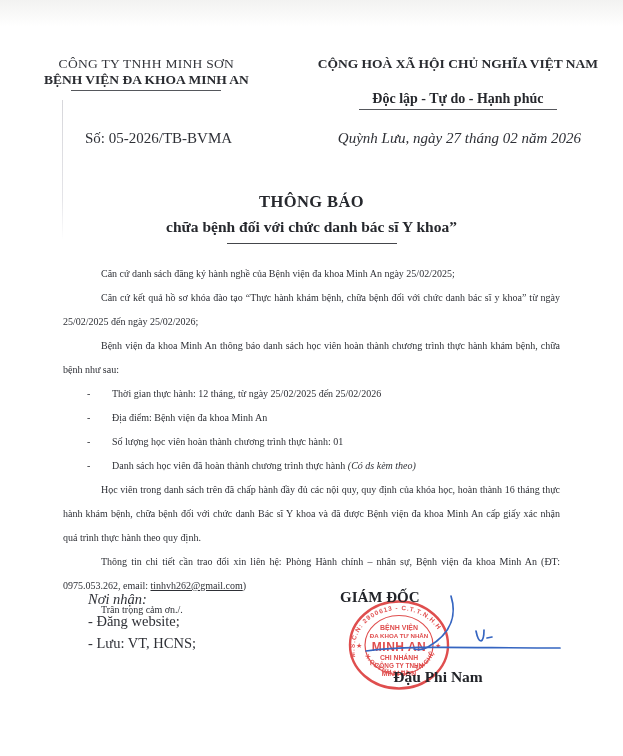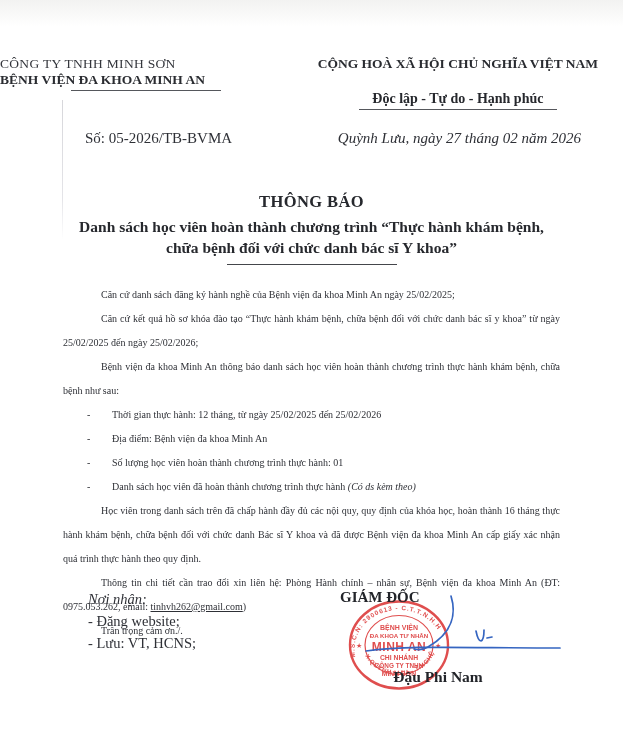--- a/index.html
+++ b/index.html
@@ -13,21 +13,21 @@
     font-family:"Liberation Serif", "DejaVu Serif", serif;
     color:#2e3036;
     overflow:hidden;
   }
   
   .scan-line {
     position:absolute; left:62px; top:100px; width:1px; height:140px;
     background:linear-gradient(180deg,#d7d7db 0%, #e4e4e8 70%, rgba(255,255,255,0) 100%);
   }
   .header-row { display:flex; padding-top:56px; }
-  .header-left { width:47%; text-align:left; }
+  .header-left { width:47%; text-align:center; }
   .header-right { width:53%; text-align:center; }
   .h-line1 { font-size:13.5px; letter-spacing:0.3px; color:#34363c; }
   .h-line1-bold { font-size:13.5px; font-weight:bold; color:#2a2c31; }
   .h-line2-bold { font-size:14px; font-weight:bold; margin-top:19px; color:#26282d; }
   .h-underline { height:0; border-bottom:1px solid #55575c; margin:2px auto 0 auto; }
   .u-left { width:150px; }
   .u-right { width:198px; }
   .meta-row { display:flex; justify-content:space-between; margin:20px 42px 16px 85px; }
   .doc-number { font-size:15px; }
   .place-date { font-size:15px; font-style:italic; }
@@ -81,21 +81,20 @@
   </div>
 
   <div class="meta-row">
     <div class="doc-number">Số: 05-2026/TB-BVMA</div>
     <div class="place-date">Quỳnh Lưu, ngày 27 tháng 02 năm 2026</div>
   </div>
 
   <div class="title-block">
     <div class="doc-title">THÔNG BÁO</div>
     <div class="doc-subtitle">
-      <div>Danh sách học viên hoàn thành chương trình “Thực hành khám bệnh,</div>
       <div>chữa bệnh đối với chức danh bác sĩ Y khoa”</div>
     </div>
     <div class="title-underline"></div>
   </div>
 
   <div class="body-block">
     <p class="para">Căn cứ danh sách đăng ký hành nghề của Bệnh viện đa khoa Minh An ngày 25/02/2025;</p>
     <p class="para">Căn cứ kết quả hồ sơ khóa đào tạo “Thực hành khám bệnh, chữa bệnh đối với chức danh bác sĩ y khoa” từ ngày 25/02/2025 đến ngày 25/02/2026;</p>
     <p class="para">Bệnh viện đa khoa Minh An thông báo danh sách học viên hoàn thành chương trình thực hành khám bệnh, chữa bệnh như sau:</p>
 

